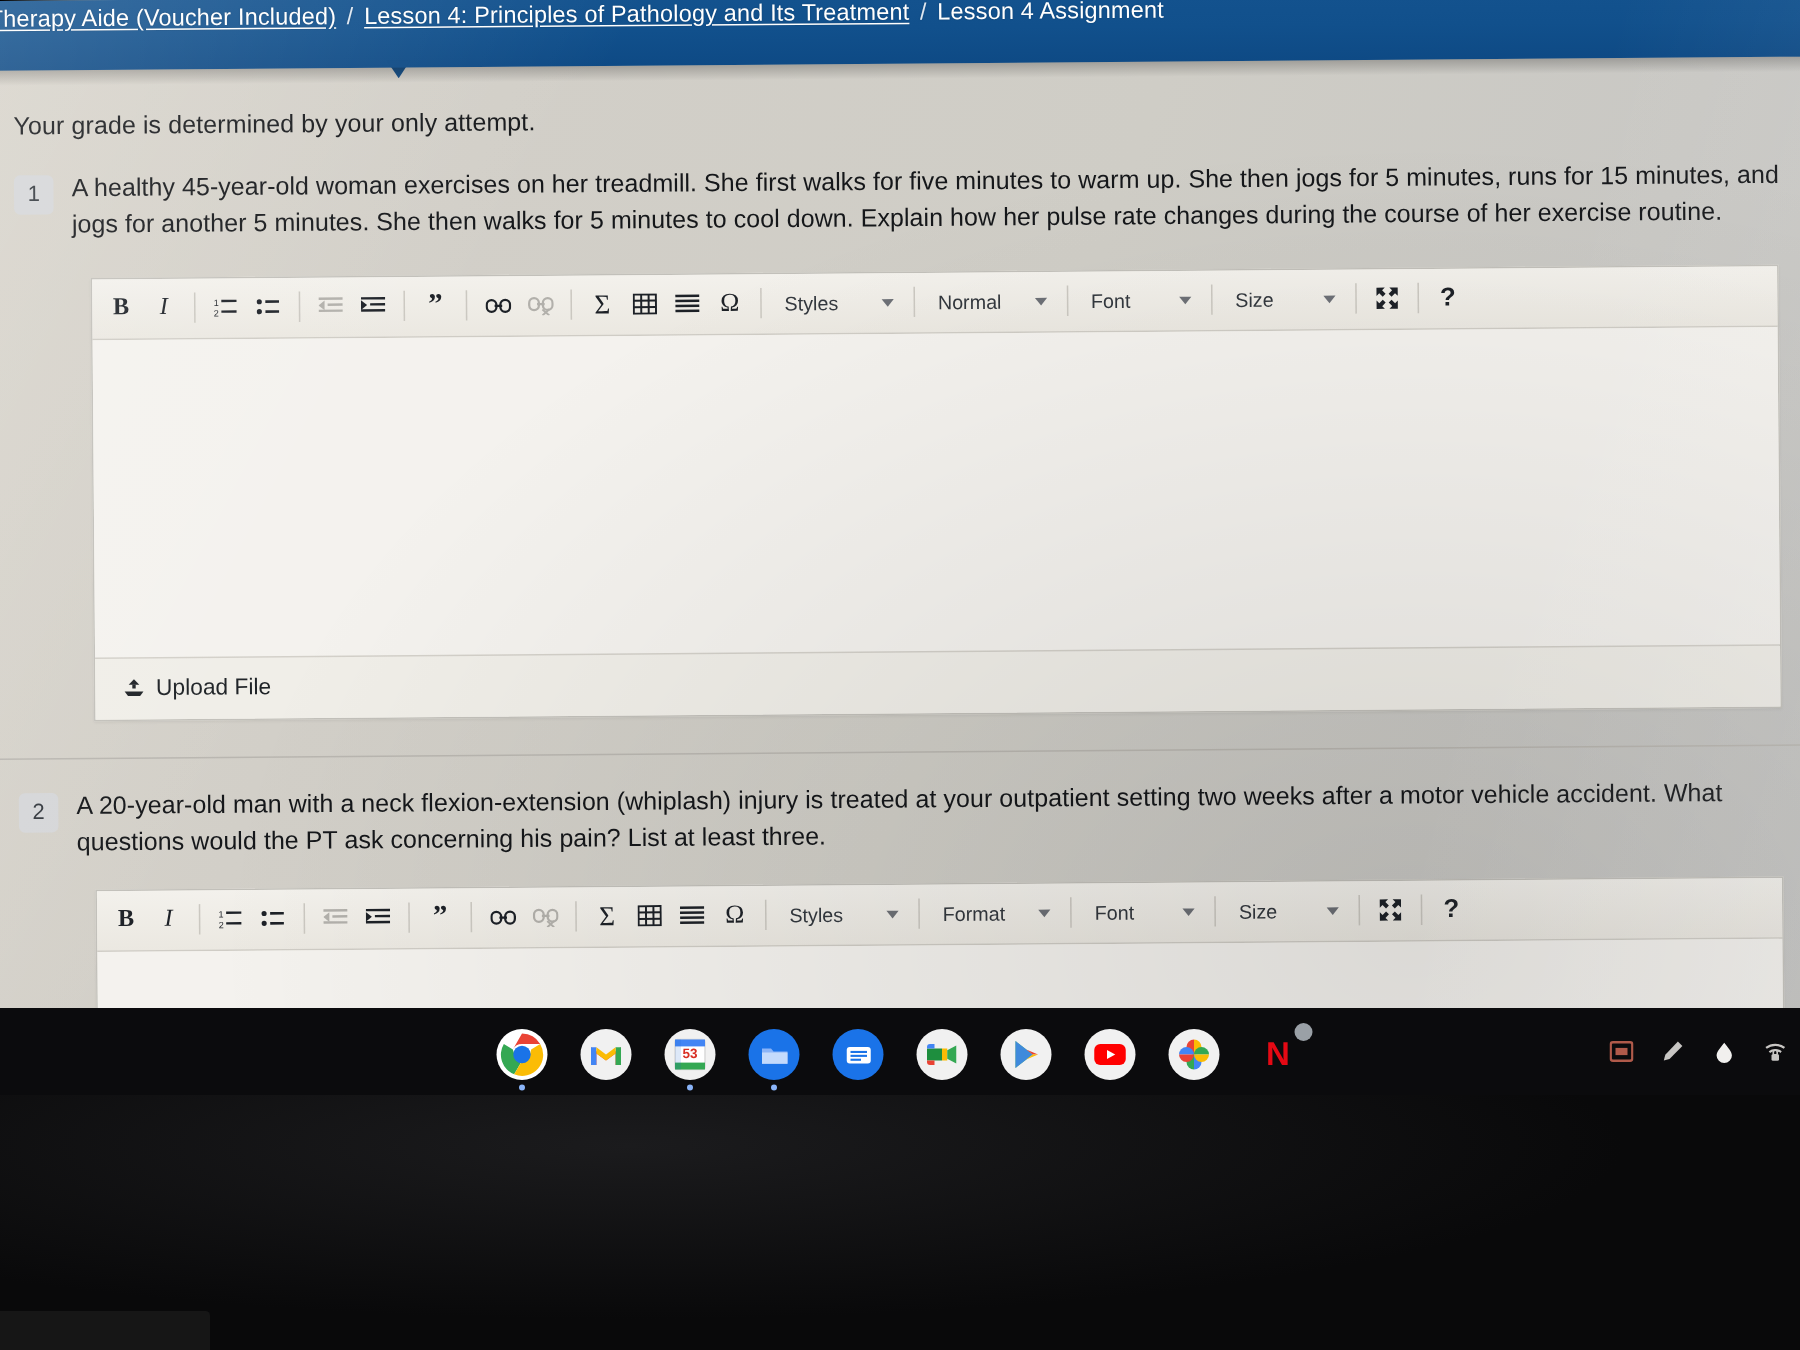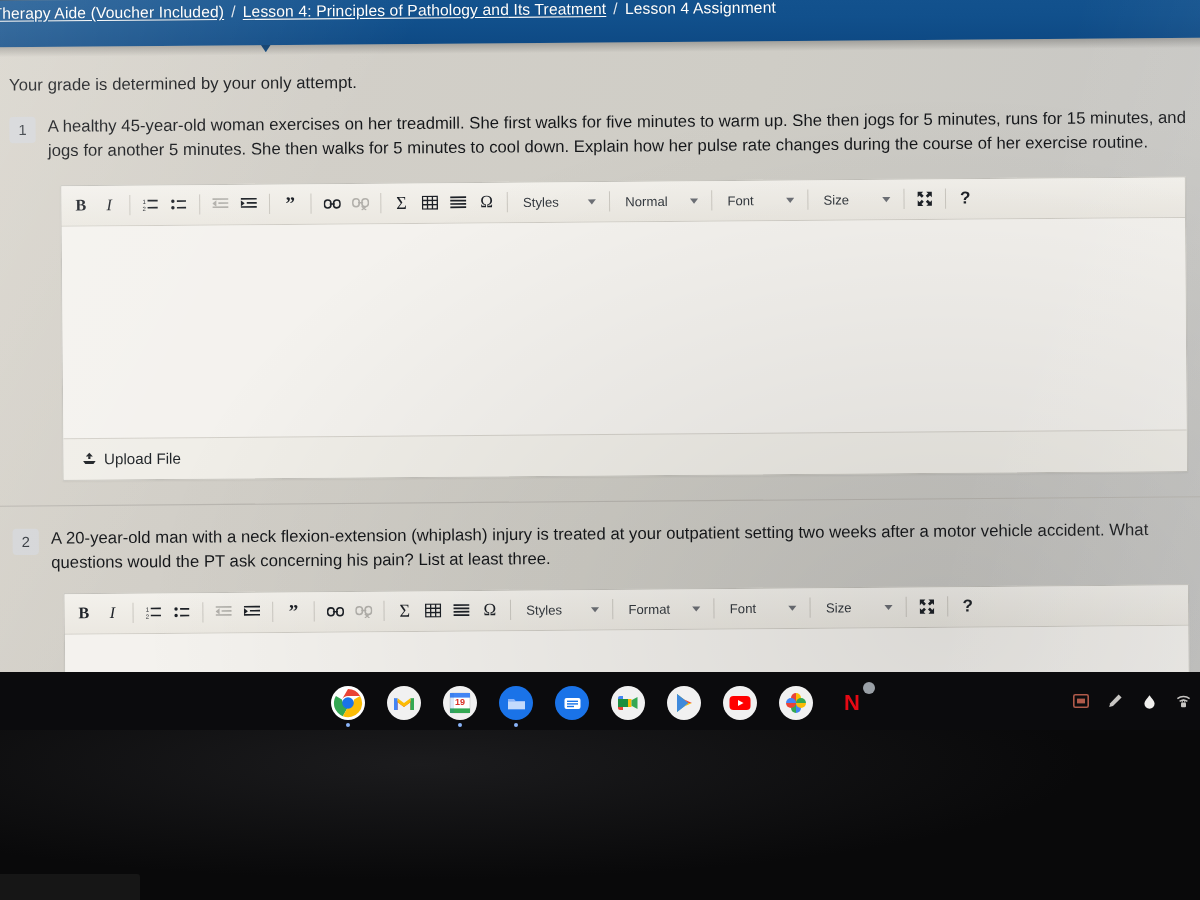--- a/index.html
+++ b/index.html
@@ -561,21 +561,21 @@
       </svg>
     </div>
 
     <div class="app" style="background:#f1f1f1;">
       <svg width="22" height="22" viewBox="0 0 22 22">
         <rect x="1" y="1" width="20" height="20" rx="2" fill="#fff" stroke="#d9d9d9"></rect>
         <rect x="1" y="1" width="20" height="4.6" fill="#4285f4"></rect>
         <rect x="1" y="16.4" width="20" height="4.6" fill="#34a853"></rect>
         <rect x="1" y="1" width="4" height="20" fill="#1967d2" opacity=".15"></rect>
       </svg>
-      <span style="position:absolute;color:#d93025;font-size:9px;font-weight:bold;top:11px;">19</span>
+      <span style="position:absolute;color:#d93025;font-size:9px;font-weight:bold;top:11px;">53</span>
       <span class="app-dot"></span>
     </div>
 
     <div class="app" style="background:#1a73e8;">
       <svg width="19" height="15" viewBox="0 0 19 15">
         <path d="M1 3 L1 13.2 L18 13.2 L18 5 L8.7 5 L7 3 Z" fill="#8ab4f8"></path>
         <path d="M1 5.6 L18 5.6 L18 13.2 L1 13.2 Z" fill="#c3dafc"></path>
       </svg>
       <span class="app-dot"></span>
     </div>

